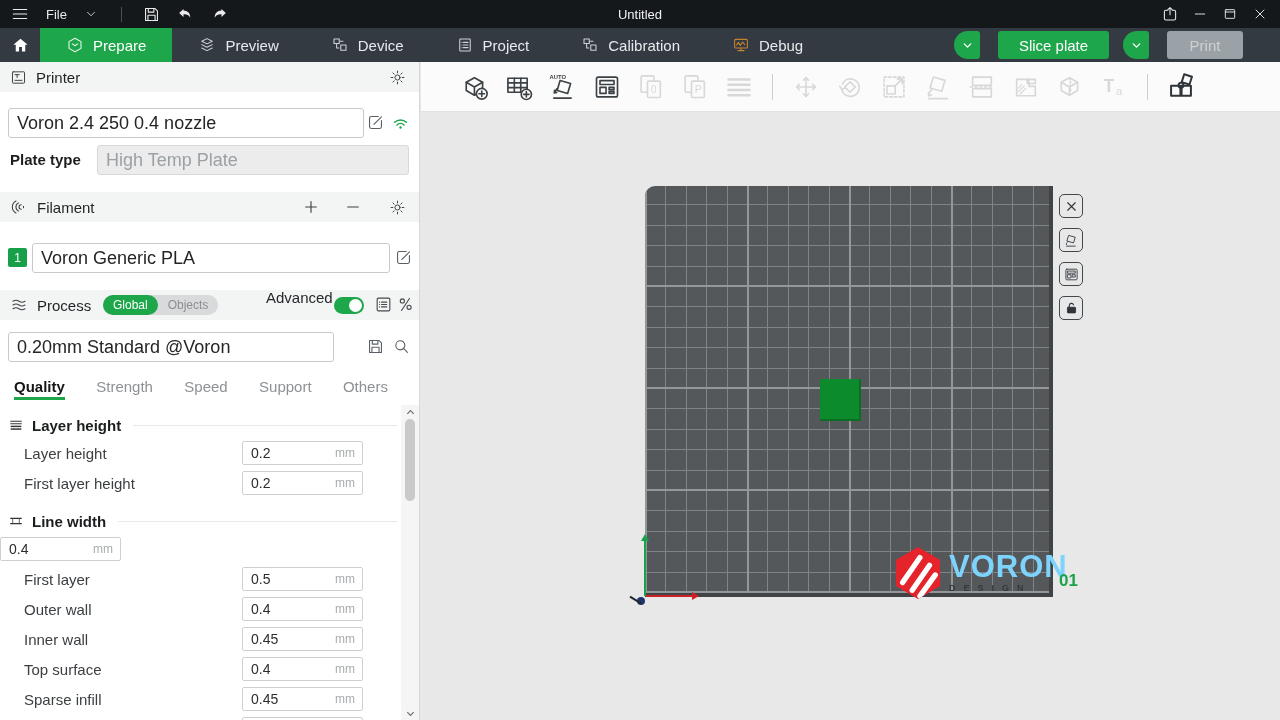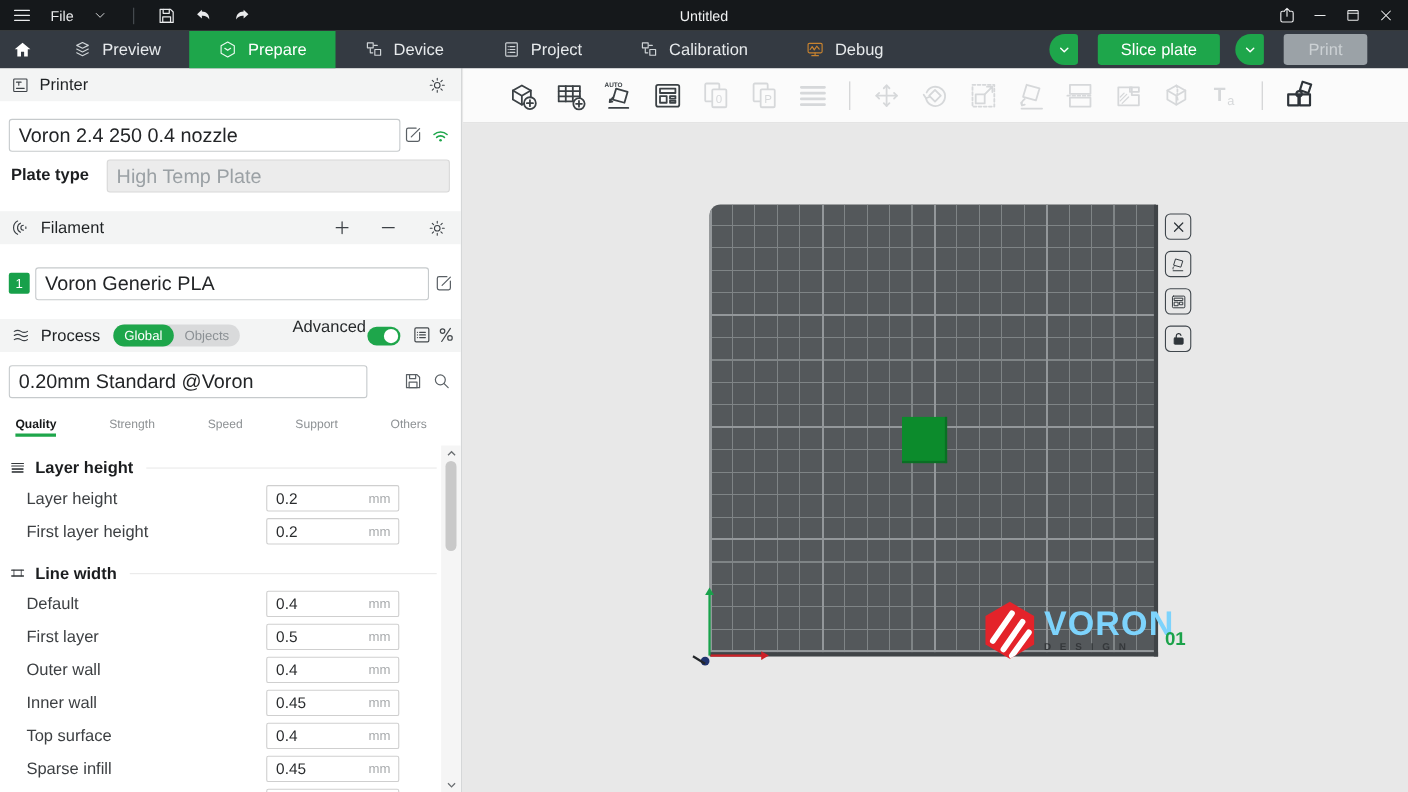--- a/index.html
+++ b/index.html
@@ -46,21 +46,21 @@
   .side-icon.green{color:#1ea64b;}
   .label-plain{position:absolute;font-size:15px;color:#1c1e20;font-weight:bold;}
   .slot-badge{position:absolute;width:19px;height:19px;background:#17a04a;color:#fff;font-size:12px;display:flex;align-items:center;justify-content:center;border-radius:2px;}
   .scope-pill{position:absolute;height:20px;background:#d9dadb;border-radius:10px;display:flex;align-items:center;}
   .scope-opt{font-size:12px;padding:0 10px;height:20px;display:flex;align-items:center;border-radius:10px;color:#8b9094;}
   .scope-opt.sel{background:#1ea64b;color:#fff;}
   .adv-label{position:absolute;font-size:15px;color:#26292b;}
   .toggle{position:absolute;width:30px;height:17px;border-radius:9px;background:#1ea64b;}
   .toggle .knob{position:absolute;top:2px;right:2px;width:13px;height:13px;border-radius:50%;background:#fff;}
   .stabs{position:absolute;top:308px;left:0;width:402px;height:32px;display:flex;justify-content:space-between;align-items:center;padding:0 14px;box-sizing:border-box;}
-  .stab{font-size:11px;color:#8d9194;padding:5px 0;}
+  .stab{font-size:15px;color:#8d9194;padding:5px 0;}
   .stab.active{color:#141617;font-weight:bold;box-shadow:inset 0 -3px 0 #1ea64b;}
   .settings{position:absolute;top:346px;left:0;right:18px;bottom:0;overflow:hidden;}
   .section-header{height:26px;display:flex;align-items:center;padding:0 4px 0 8px;margin-top:10px;color:#33373a;}
   .section-header:first-child{margin-top:4px;}
   .section-header b{font-size:15px;color:#1b1d1f;margin-left:8px;white-space:nowrap;}
   .sec-line{flex:1;height:1px;background:#e9e9e9;margin-left:12px;}
   .setting-row{height:30px;display:flex;align-items:center;}
   .row-label{flex:1;font-size:15px;color:#3d4043;padding-left:24px;}
   .value-box{position:relative;width:121px;height:24px;border:1px solid #cfcfcf;border-radius:2px;box-sizing:border-box;margin-right:38px;background:#fff;}
   .value-box .val{position:absolute;left:8px;top:0;line-height:22px;font-size:14px;color:#2a2c2e;}
@@ -187,37 +187,37 @@
 
   <div class="tabbar">
     <div class="home-btn">
         <span class="ic">
           <svg width="19" height="19" viewBox="0 0 24 24">
             <path d="M12 3.5 21 11h-3v8.5h-4.2V14H10.2v5.5H6V11H3z" fill="currentColor" stroke="none"></path>
           </svg>
         </span>
       </div>
     <div id="main-tabs" style="display:flex;align-items:stretch;">
+        <div class="tab active">
+          <span class="ic">
+            <svg width="18" height="18" viewBox="0 0 24 24">
+              <path d="M12 3 20 7.5v9L12 21 4 16.5v-9z"></path>
+              <path d="M8.5 10.5 12 13l3.5-2.5"></path>
+            </svg>
+          </span>
+          <span>Prepare</span>
+        </div>
         <div class="tab">
           <span class="ic">
             <svg width="18" height="18" viewBox="0 0 24 24">
               <path d="M12 3.5 19 7l-7 3.5L5 7z"></path>
               <path d="M5 11.5 12 15l7-3.5M5 16l7 3.5L19 16"></path>
             </svg>
           </span>
           <span>Preview</span>
-        </div>
-        <div class="tab active">
-          <span class="ic">
-            <svg width="18" height="18" viewBox="0 0 24 24">
-              <path d="M12 3 20 7.5v9L12 21 4 16.5v-9z"></path>
-              <path d="M8.5 10.5 12 13l3.5-2.5"></path>
-            </svg>
-          </span>
-          <span>Prepare</span>
         </div>
         <div class="tab">
           <span class="ic">
             <svg width="18" height="18" viewBox="0 0 24 24">
               <rect x="4" y="4" width="7" height="6"></rect>
               <path d="M12 7h4M7.5 11v5h3"></path>
               <rect x="13" y="12" width="7" height="7"></rect>
             </svg>
           </span>
           <span>Device</span>
@@ -440,21 +440,20 @@
           <span class="ic">
             <svg width="16" height="16" viewBox="0 0 24 24">
               <path d="M4 8h16M4 16h16" stroke-width="1.8"></path>
               <path d="M7 8v8M17 8v8" stroke-width="1.1"></path>
             </svg>
           </span>
           <b>Line width</b>
           <div class="sec-line"></div>
         </div>
         <div class="setting-row">
-          <span class="row-label">Default</span>
           <div class="value-box">
             <span class="val">0.4</span>
             <span class="unit">mm</span>
           </div>
         </div>
         <div class="setting-row">
           <span class="row-label">First layer</span>
           <div class="value-box">
             <span class="val">0.5</span>
             <span class="unit">mm</span>

